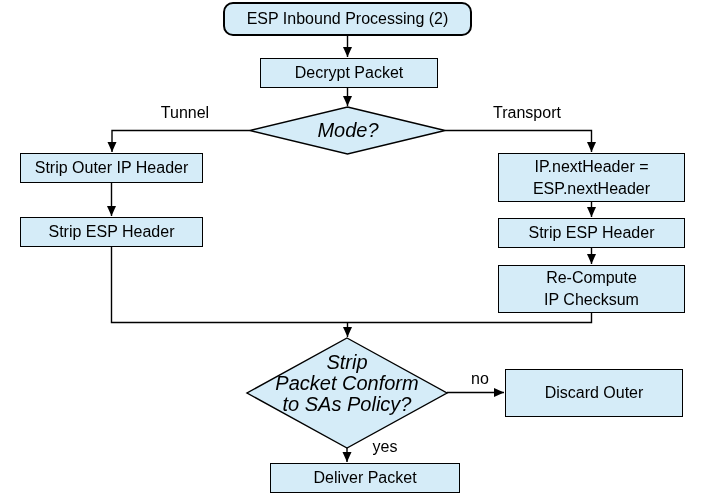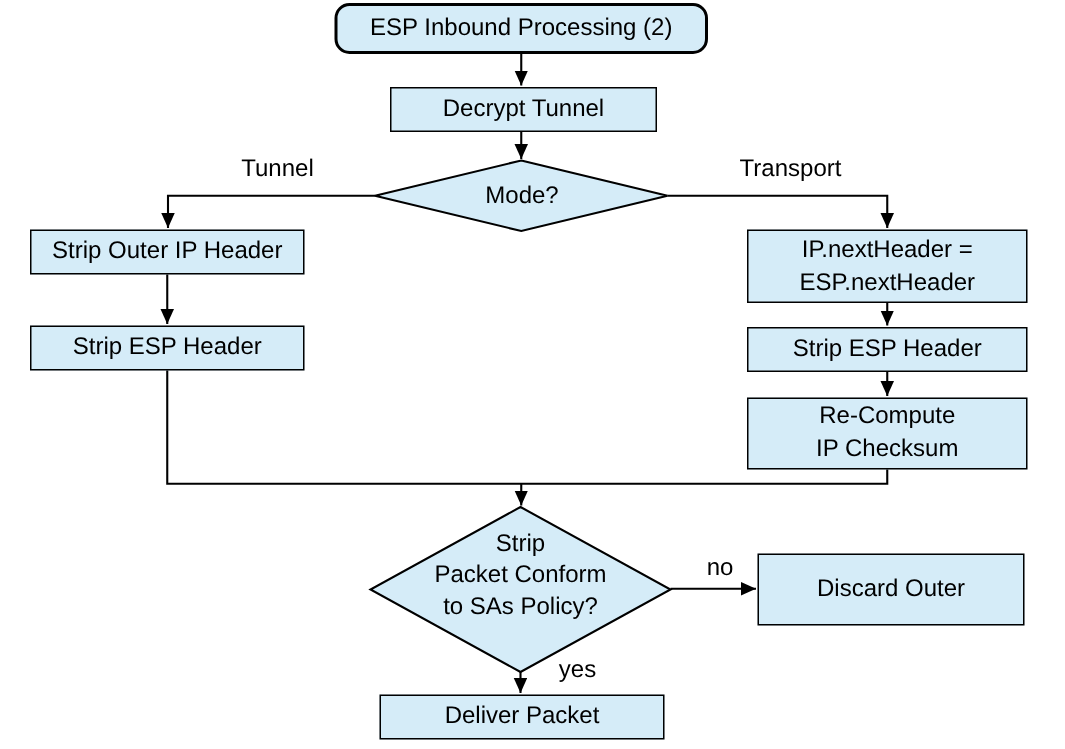--- a/index.html
+++ b/index.html
@@ -54,42 +54,43 @@
   .node.terminator {
     border-width: 2px;
     border-radius: 10px;
   }
   .diamond-label {
     position: absolute;
     display: flex;
     align-items: center;
     justify-content: center;
     text-align: center;
-    font-size: 16px;
+    font-size: 20px;
     white-space: pre-line;
     background: transparent;
     border: none;
+    font-style: italic;
   }
   .edge-label {
     position: absolute;
     font-size: 16px;
     text-align: center;
     white-space: nowrap;
   }
 
   
   #n-start    { left: 223px; top: 2px;   width: 245px; height: 30px; }
   #n-decrypt  { left: 260px; top: 58px;  width: 176px; height: 28px; }
   #n-stripout { left: 20px;  top: 153px; width: 181px; height: 28px; }
   #n-stripesp-l { left: 20px; top: 217px; width: 181px; height: 28px; }
   #n-nexthdr  { left: 498px; top: 153px; width: 185px; height: 47px; }
   #n-stripesp-r { left: 498px; top: 218px; width: 185px; height: 28px; }
   #n-recompute { left: 498px; top: 265px; width: 185px; height: 46px; }
   #n-discard  { left: 505px; top: 369px; width: 176px; height: 46px; }
-  #n-deliver  { left: 253px; top: 463px; width: 188px; height: 28px; }
+  #n-deliver  { left: 270px; top: 463px; width: 188px; height: 28px; }
 
   #l-mode   { left: 250px; top: 107px; width: 196px; height: 47px; }
   #l-policy { left: 247px; top: 338px; width: 200px; height: 110px; padding-bottom: 20px; box-sizing: border-box; line-height: 21px; }
 
   #e-tunnel    { left: 145px; top: 104px; width: 80px; }
   #e-transport { left: 482px; top: 104px; width: 90px; }
   #e-no        { left: 466px; top: 370px; width: 28px; }
   #e-yes       { left: 367px; top: 438px; width: 36px; }
 </style>
 </head>
@@ -115,21 +116,21 @@
     <path class="wire" d="M347.5,322.5 L347.5,337" marker-end="url(#arrow)"></path>
     <path class="wire" d="M447,392.5 L504,392.5" marker-end="url(#arrow)"></path>
     <path class="wire" d="M347,448 L347,462" marker-end="url(#arrow)"></path>
 
     <polygon class="shape" points="347.5,107 445,130.5 347.5,154 250,130.5"></polygon>
     <polygon class="shape" points="347,338 447,393 347,448 247,393"></polygon>
   </svg>
 
   <div class="node terminator" id="n-start">ESP Inbound Processing (2)</div>
 
-  <div class="node" id="n-decrypt">Decrypt Tunnel</div>
+  <div class="node" id="n-decrypt">Decrypt Packet</div>
 
   <div class="diamond-label" id="l-mode">Mode?</div>
 
   <div class="node" id="n-stripout">Strip Outer IP Header</div>
 
   <div class="node" id="n-stripesp-l">Strip ESP Header</div>
 
   <div class="node" id="n-nexthdr">IP.nextHeader =
 ESP.nextHeader</div>
 

